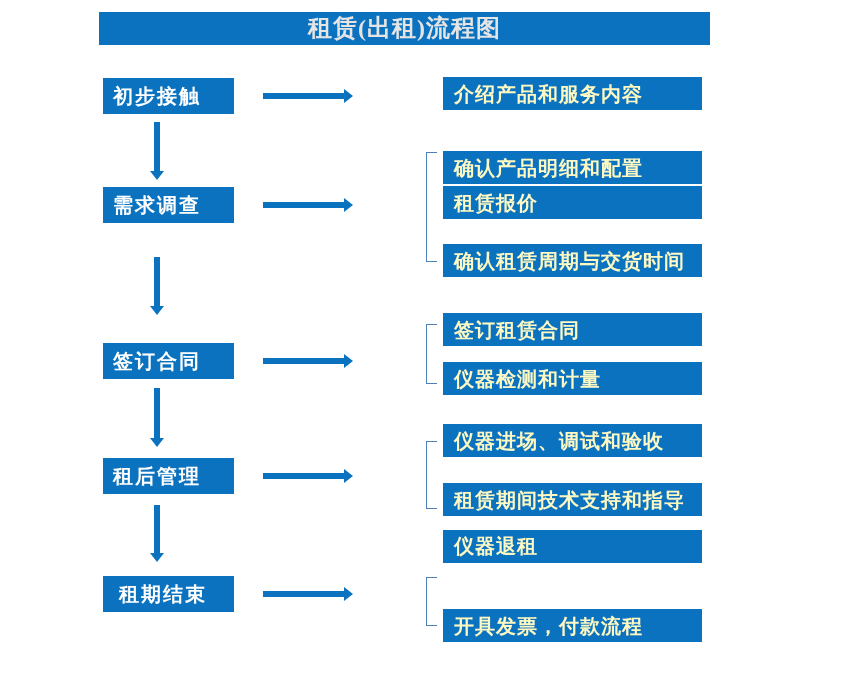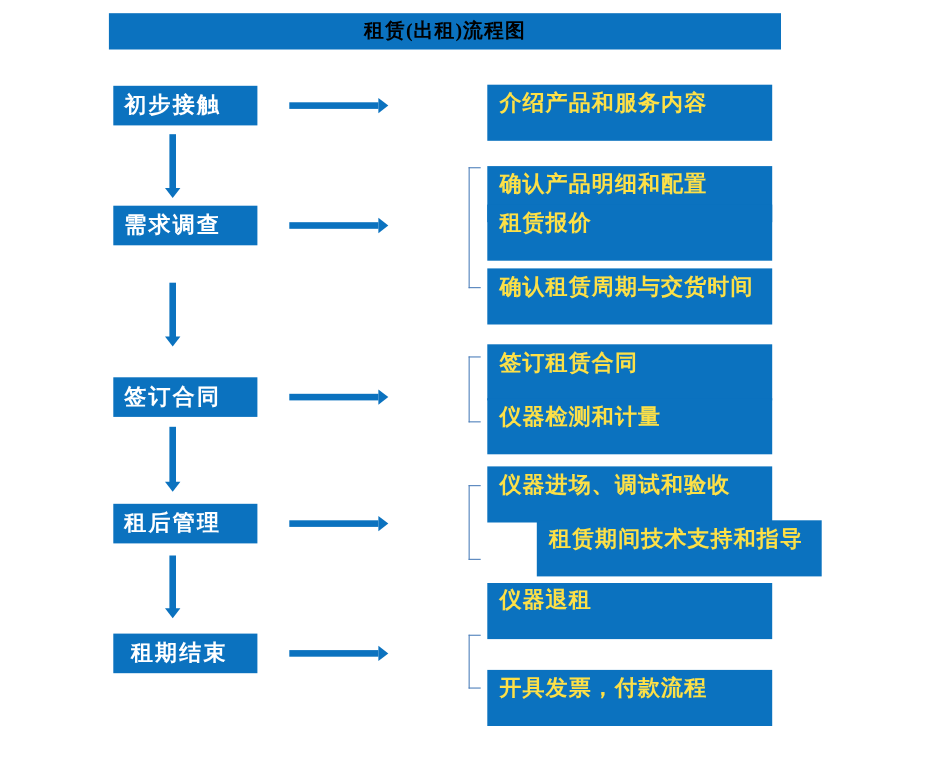--- a/index.html
+++ b/index.html
@@ -8,37 +8,37 @@
     width: 844px;
     height: 688px;
     background: #ffffff;
     font-family: "Liberation Serif", "DejaVu Serif", serif;
     overflow: hidden;
   }
   .abs { position: absolute; }
 
   .title-bar {
     left: 99px; top: 12px; width: 611px; height: 33px;
-    background: #0b72bf; color: #000000;
-    font-size: 18px; font-weight: bold;
+    background: #0b72bf; color: #e5e5e5;
+    font-size: 24px; font-weight: bold;
     text-align: center; line-height: 33px;
     letter-spacing: 1px;
   }
 
   .step-box {
     left: 103px; width: 131px; height: 36px;
     background: #0b72bf; color: #ffffff;
     font-size: 20px; font-weight: bold;
     line-height: 36px; padding-left: 10px;
     letter-spacing: 2px; box-sizing: border-box;
   }
 
   .detail-box {
-    left: 443px; width: 259px; height: 51px;
-    background: #0b72bf; color: #fde047;
+    left: 443px; width: 259px; height: 33px;
+    background: #0b72bf; color: #fef9c3;
     font-size: 20px; font-weight: bold;
     line-height: 35px; padding-left: 11px;
     letter-spacing: 1px; box-sizing: border-box;
     white-space: nowrap;
   }
 
   
   .h-arrow { left: 263px; width: 90px; height: 14px; }
   .h-arrow .shaft {
     position: absolute; left: 0; top: 4px;
@@ -134,18 +134,18 @@
   <div class="abs detail-box" style="top:77px;">介绍产品和服务内容</div>
 
   <div class="abs detail-box" style="top:151px;">确认产品明细和配置</div>
   <div class="abs detail-box" style="top:186px;">租赁报价</div>
   <div class="abs detail-box" style="top:244px;">确认租赁周期与交货时间</div>
 
   <div class="abs detail-box" style="top:313px;">签订租赁合同</div>
   <div class="abs detail-box" style="top:362px;">仪器检测和计量</div>
 
   <div class="abs detail-box" style="top:424px;">仪器进场、调试和验收</div>
-  <div class="abs detail-box" style="top:473px;margin-left:45px;">租赁期间技术支持和指导</div>
+  <div class="abs detail-box" style="top:483px;">租赁期间技术支持和指导</div>
 
   <div class="abs detail-box" style="top:530px;font-family:Liberation Mono, monospace;">仪器退租</div>
   <div class="abs detail-box" style="top:609px;">开具发票，付款流程</div>
 
 </div>
 
 </body></html>

